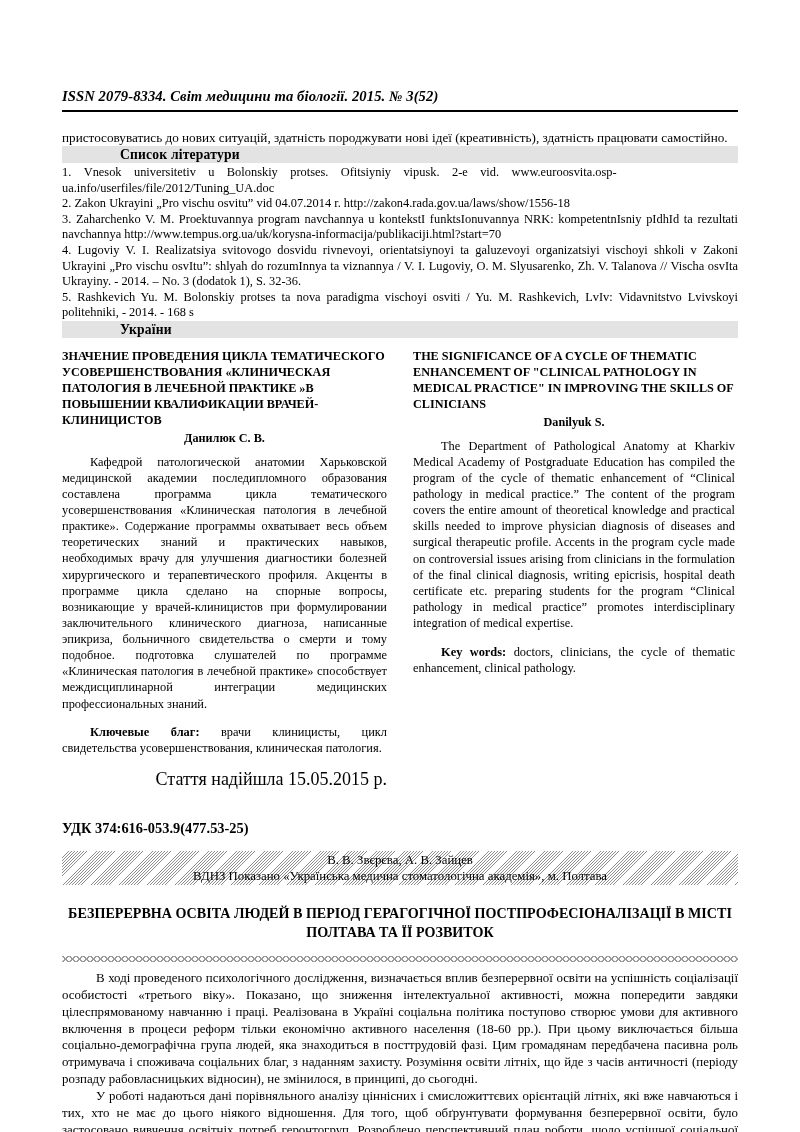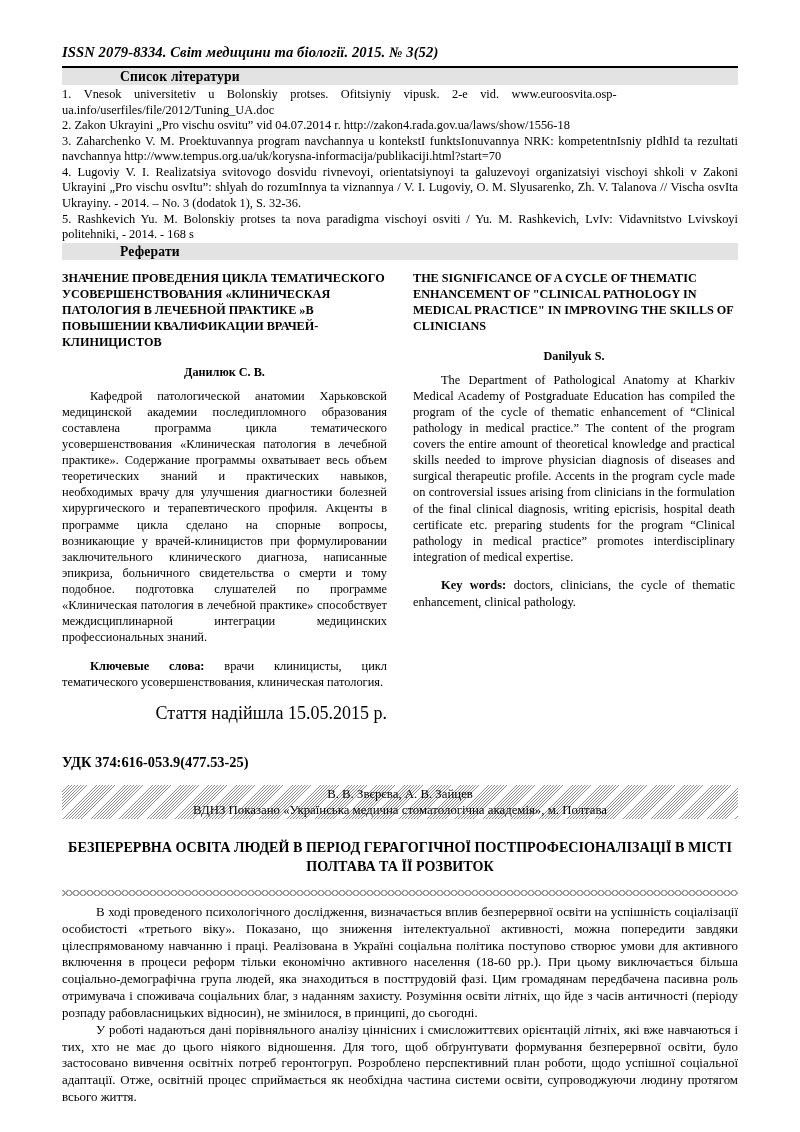--- a/index.html
+++ b/index.html
@@ -23,20 +23,21 @@
     position: relative;
   }
 
   
   .runhead {
     padding-top: 44px;
     font-size: 14.6px;
     font-style: italic;
     font-weight: bold;
     letter-spacing: 0.1px;
+    margin-top: 44px;
   }
   .runhead-rule {
     border-bottom: 2.2px solid #000;
     margin-top: 5px;
   }
 
   
   .para {
     font-size: 13.2px;
     line-height: 1.30;
@@ -90,21 +91,21 @@
     font-size: 12.2px;
     font-weight: bold;
     text-align: left;
     line-height: 1.31;
     text-transform: uppercase;
   }
   .abs-author {
     font-size: 12.2px;
     font-weight: bold;
     text-align: center;
-    margin-top: 14px;
+    margin-top: 2px;
   }
   .abs-body {
     margin-top: 8px;
     font-size: 12.4px;
     line-height: 1.30;
     text-align: justify;
     text-indent: 28px;
   }
   .abs-kw {
     margin-top: 0px;
@@ -187,45 +188,46 @@
   }
 </style>
 </head>
 <body>
 
 <div class="page">
 
   <div class="runhead">ISSN 2079-8334. Світ медицини та біології. 2015. № 3(52)</div>
   <div class="runhead-rule"></div>
 
+  <p class="para top-para">пристосовуватись до нових ситуацій, здатність породжувати нові ідеї (креативність), здатність працювати самостійно.</p>
 
   <div class="band">
     <span class="band-label">Список літератури</span>
   </div>
 
   <div class="refs">
     <p class="ref ref-1">1. Vnesok universitetiv u Bolonskiy protses. Ofitsiyniy vipusk. 2-e vid. www.euroosvita.osp-ua.info/userfiles/file/2012/Tuning_UA.doc</p>
     <p class="ref">2. Zakon Ukrayini „Pro vischu osvitu” vid 04.07.2014 r. http://zakon4.rada.gov.ua/laws/show/1556-18</p>
     <p class="ref">3. Zaharchenko V. M. Proektuvannya program navchannya u kontekstI funktsIonuvannya NRK: kompetentnIsniy pIdhId ta rezultati navchannya http://www.tempus.org.ua/uk/korysna-informacija/publikaciji.html?start=70</p>
     <p class="ref">4. Lugoviy V. I. Realizatsiya svitovogo dosvidu rivnevoyi, orientatsiynoyi ta galuzevoyi organizatsiyi vischoyi shkoli v Zakoni Ukrayini „Pro vischu osvItu”: shlyah do rozumInnya ta viznannya / V. I. Lugoviy, O. M. Slyusarenko, Zh. V. Talanova // Vischa osvIta Ukrayiny. - 2014. – No. 3 (dodatok 1), S. 32-36.</p>
     <p class="ref">5. Rashkevich Yu. M. Bolonskiy protses ta nova paradigma vischoyi osviti / Yu. M. Rashkevich, LvIv: Vidavnitstvo Lvivskoyi politehniki, - 2014. - 168 s</p>
   </div>
 
   <div class="band">
-    <span class="band-label">Реферати</span>
+    <span class="band-label">України</span>
   </div>
 
   <div class="abs-wrap">
     <div class="abs-col">
       <div class="abs-title">ЗНАЧЕНИЕ ПРОВЕДЕНИЯ ЦИКЛА ТЕМАТИЧЕСКОГО УСОВЕРШЕНСТВОВАНИЯ «КЛИНИЧЕСКАЯ ПАТОЛОГИЯ В ЛЕЧЕБНОЙ ПРАКТИКЕ »В ПОВЫШЕНИИ КВАЛИФИКАЦИИ ВРАЧЕЙ-КЛИНИЦИСТОВ</div>
       <div class="abs-author">Данилюк С. В.</div>
       <p class="abs-body">Кафедрой патологической анатомии Харьковской медицинской академии последипломного образования составлена программа цикла тематического усовершенствования «Клиническая патология в лечебной практике». Содержание программы охватывает весь объем теоретических знаний и практических навыков, необходимых врачу для улучшения диагностики болезней хирургического и терапевтического профиля. Акценты в программе цикла сделано на спорные вопросы, возникающие у врачей-клиницистов при формулировании заключительного клинического диагноза, написанные эпикриза, больничного свидетельства о смерти и тому подобное. подготовка слушателей по программе «Клиническая патология в лечебной практике» способствует междисциплинарной интеграции медицинских профессиональных знаний.</p>
       <p class="abs-kw">
-        <b>Ключевые слова:</b>
-        <span>врачи клиницисты, цикл тематического усовершенствования, клиническая патология.</span>
+        <b>Ключевые благ:</b>
+        <span>врачи клиницисты, цикл свидетельства усовершенствования, клиническая патология.</span>
       </p>
       <div class="submitted">Стаття надійшла 15.05.2015 р.</div>
     </div>
 
     <div class="abs-col right">
       <div class="abs-title">THE SIGNIFICANCE  OF A CYCLE OF THEMATIC ENHANCEMENT OF "CLINICAL PATHOLOGY IN MEDICAL PRACTICE" IN IMPROVING THE SKILLS OF CLINICIANS</div>
       <div class="abs-author">Danilyuk S.</div>
       <p class="abs-body">The Department of Pathological Anatomy at Kharkiv Medical Academy of Postgraduate Education has compiled the program of the cycle of thematic enhancement of “Clinical pathology in medical practice.” The content of the program covers the entire amount of theoretical knowledge and practical skills needed to improve physician diagnosis of diseases and surgical therapeutic profile. Accents in the program cycle made on controversial issues arising from clinicians in the formulation of the final clinical diagnosis, writing epicrisis, hospital death certificate etc. preparing students for the program “Clinical pathology in medical practice” promotes interdisciplinary integration of medical expertise.</p>
       <p class="abs-kw">
         <b>Key words:</b>

